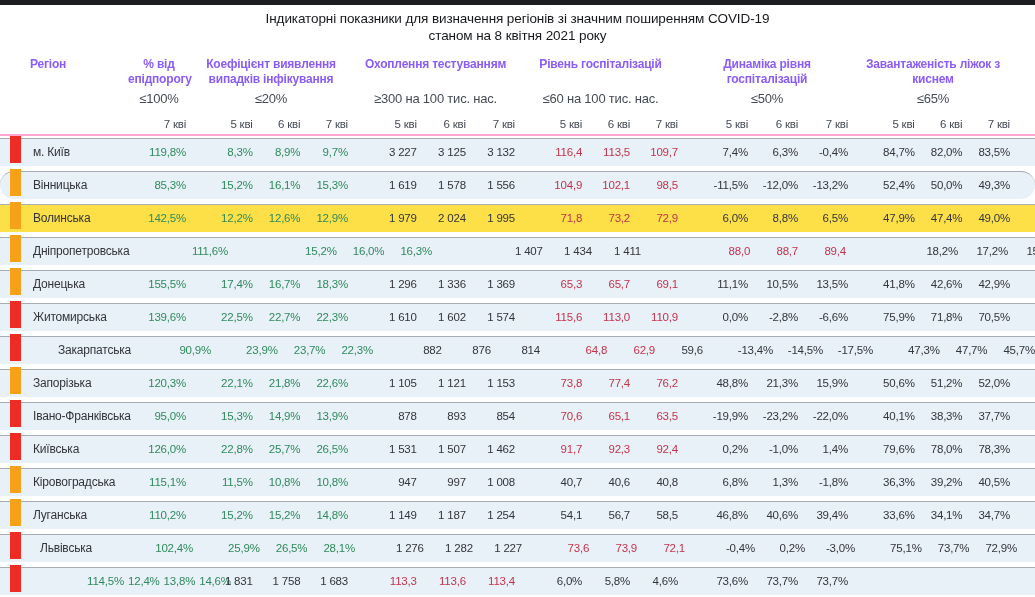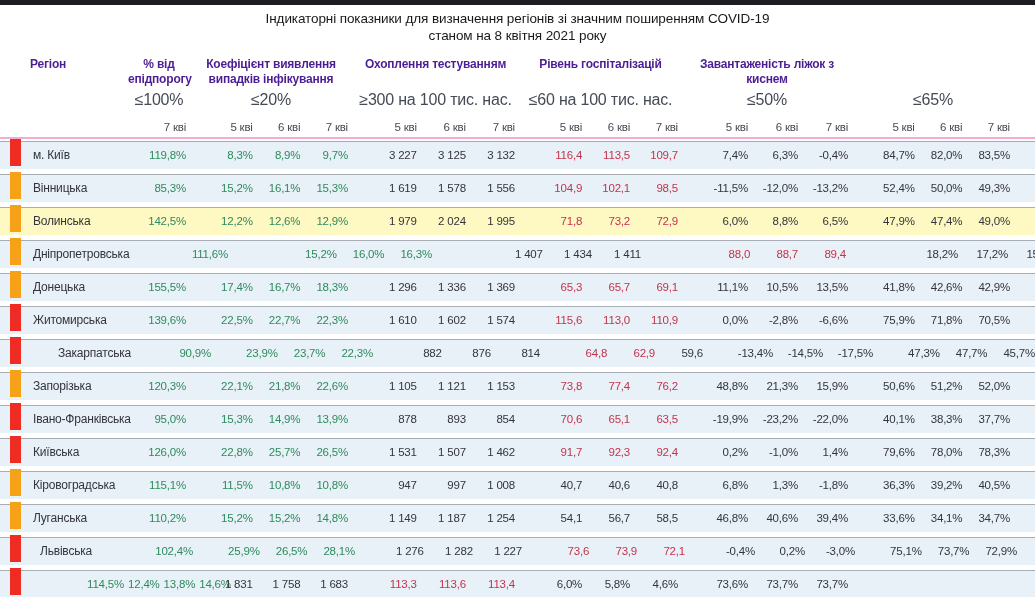--- a/index.html
+++ b/index.html
@@ -11,27 +11,27 @@
   .title{
     text-align:center;font-weight:normal;font-size:13.5px;line-height:17px;
     color:#17191c;margin-top:5px;letter-spacing:-0.1px;
   }
   .hdrwrap{margin-top:13px;padding-left:10px;}
   .grid7{
     display:grid;
     grid-template-columns:118px 62px 162px 167px 163px 170px 162px;
   }
   .hdr-label{
-    font-weight:bold;font-size:12px;line-height:15px;color:#4c1d95;
+    font-weight:bold;font-size:12px;line-height:15px;color:#8b5cf6;
     text-align:center;letter-spacing:-0.2px;
   }
   .hdr-label.region{text-align:left;padding-left:20px;}
   .hdr-labels{min-height:31px;}
   .hdr-thr{margin-top:3px;}
-  .hdr-thr .t{font-size:16px;color:#454b55;text-align:center;letter-spacing:-0.2px;}
+  .hdr-thr .t{font-size:13px;color:#454b55;text-align:center;letter-spacing:-0.2px;}
   .hdr-dates{margin-top:12px;font-size:11.5px;color:#454b55;}
   .sub3{display:grid;grid-template-columns:1.4fr 1fr 1fr;}
   .num{text-align:right;padding-right:4px;white-space:nowrap;letter-spacing:-0.2px;}
   .tbody{margin-top:4px;border-top:2px solid #f9a8d4;}
   .row{
     position:relative;display:grid;
     grid-template-columns:118px 62px 162px 167px 163px 170px 162px;
     padding-left:10px;box-sizing:border-box;
     height:28px;line-height:27px;margin-bottom:5px;
     border-top:1px solid #a8adb3;
@@ -54,20 +54,21 @@
   <div>станом на 8 квітня 2021 року</div>
 </div>
 
 <div class="hdrwrap">
   <div class="grid7 hdr-labels" id="hdr-labels">
     <div class="hdr-label region">Регіон</div>
   <div class="hdr-label">% від епідпорогу</div>
       <div class="hdr-label">Коефіцієнт виявлення випадків інфікування</div>
       <div class="hdr-label">Охоплення тестуванням</div>
       <div class="hdr-label">Рівень госпіталізацій</div>
+      <div class="hdr-label">Динаміка рівня госпіталізацій</div>
       <div class="hdr-label">Завантаженість ліжок з киснем</div>
     </div>
   <div class="grid7 hdr-thr" id="hdr-thr">
     <div></div>
   <div class="t">≤100%</div>
       <div class="t">≤20%</div>
       <div class="t">≥300 на 100 тис. нас.</div>
       <div class="t">≤60 на 100 тис. нас.</div>
       <div class="t">≤50%</div>
       <div class="t">≤65%</div>
@@ -127,21 +128,21 @@
         <div class="num dark">7,4%</div>
         <div class="num dark">6,3%</div>
         <div class="num dark">-0,4%</div>
       </div>
       <div class="sub3">
         <div class="num dark">84,7%</div>
         <div class="num dark">82,0%</div>
         <div class="num dark">83,5%</div>
       </div>
     </div>
-    <div class="row" style="background: rgb(233, 241, 248);">
+    <div class="row" style="background: rgb(233, 241, 248); border-radius: 14px;">
       <div class="ind" style="background: rgb(246, 161, 24);"></div>
       <div class="cell-region dark">Вінницька</div>
       <div class="num green">85,3%</div>
       <div class="sub3">
         <div class="num green">15,2%</div>
         <div class="num green">16,1%</div>
         <div class="num green">15,3%</div>
       </div>
       <div class="sub3">
         <div class="num dark">1 619</div>
@@ -157,21 +158,21 @@
         <div class="num dark">-11,5%</div>
         <div class="num dark">-12,0%</div>
         <div class="num dark">-13,2%</div>
       </div>
       <div class="sub3">
         <div class="num dark">52,4%</div>
         <div class="num dark">50,0%</div>
         <div class="num dark">49,3%</div>
       </div>
     </div>
-    <div class="row" style="background: #fef9c3;">
+    <div class="row" style="background: #fde047;">
       <div class="ind" style="background: rgb(246, 161, 24);"></div>
       <div class="cell-region dark">Волинська</div>
       <div class="num green">142,5%</div>
       <div class="sub3">
         <div class="num green">12,2%</div>
         <div class="num green">12,6%</div>
         <div class="num green">12,9%</div>
       </div>
       <div class="sub3">
         <div class="num dark">1 979</div>

